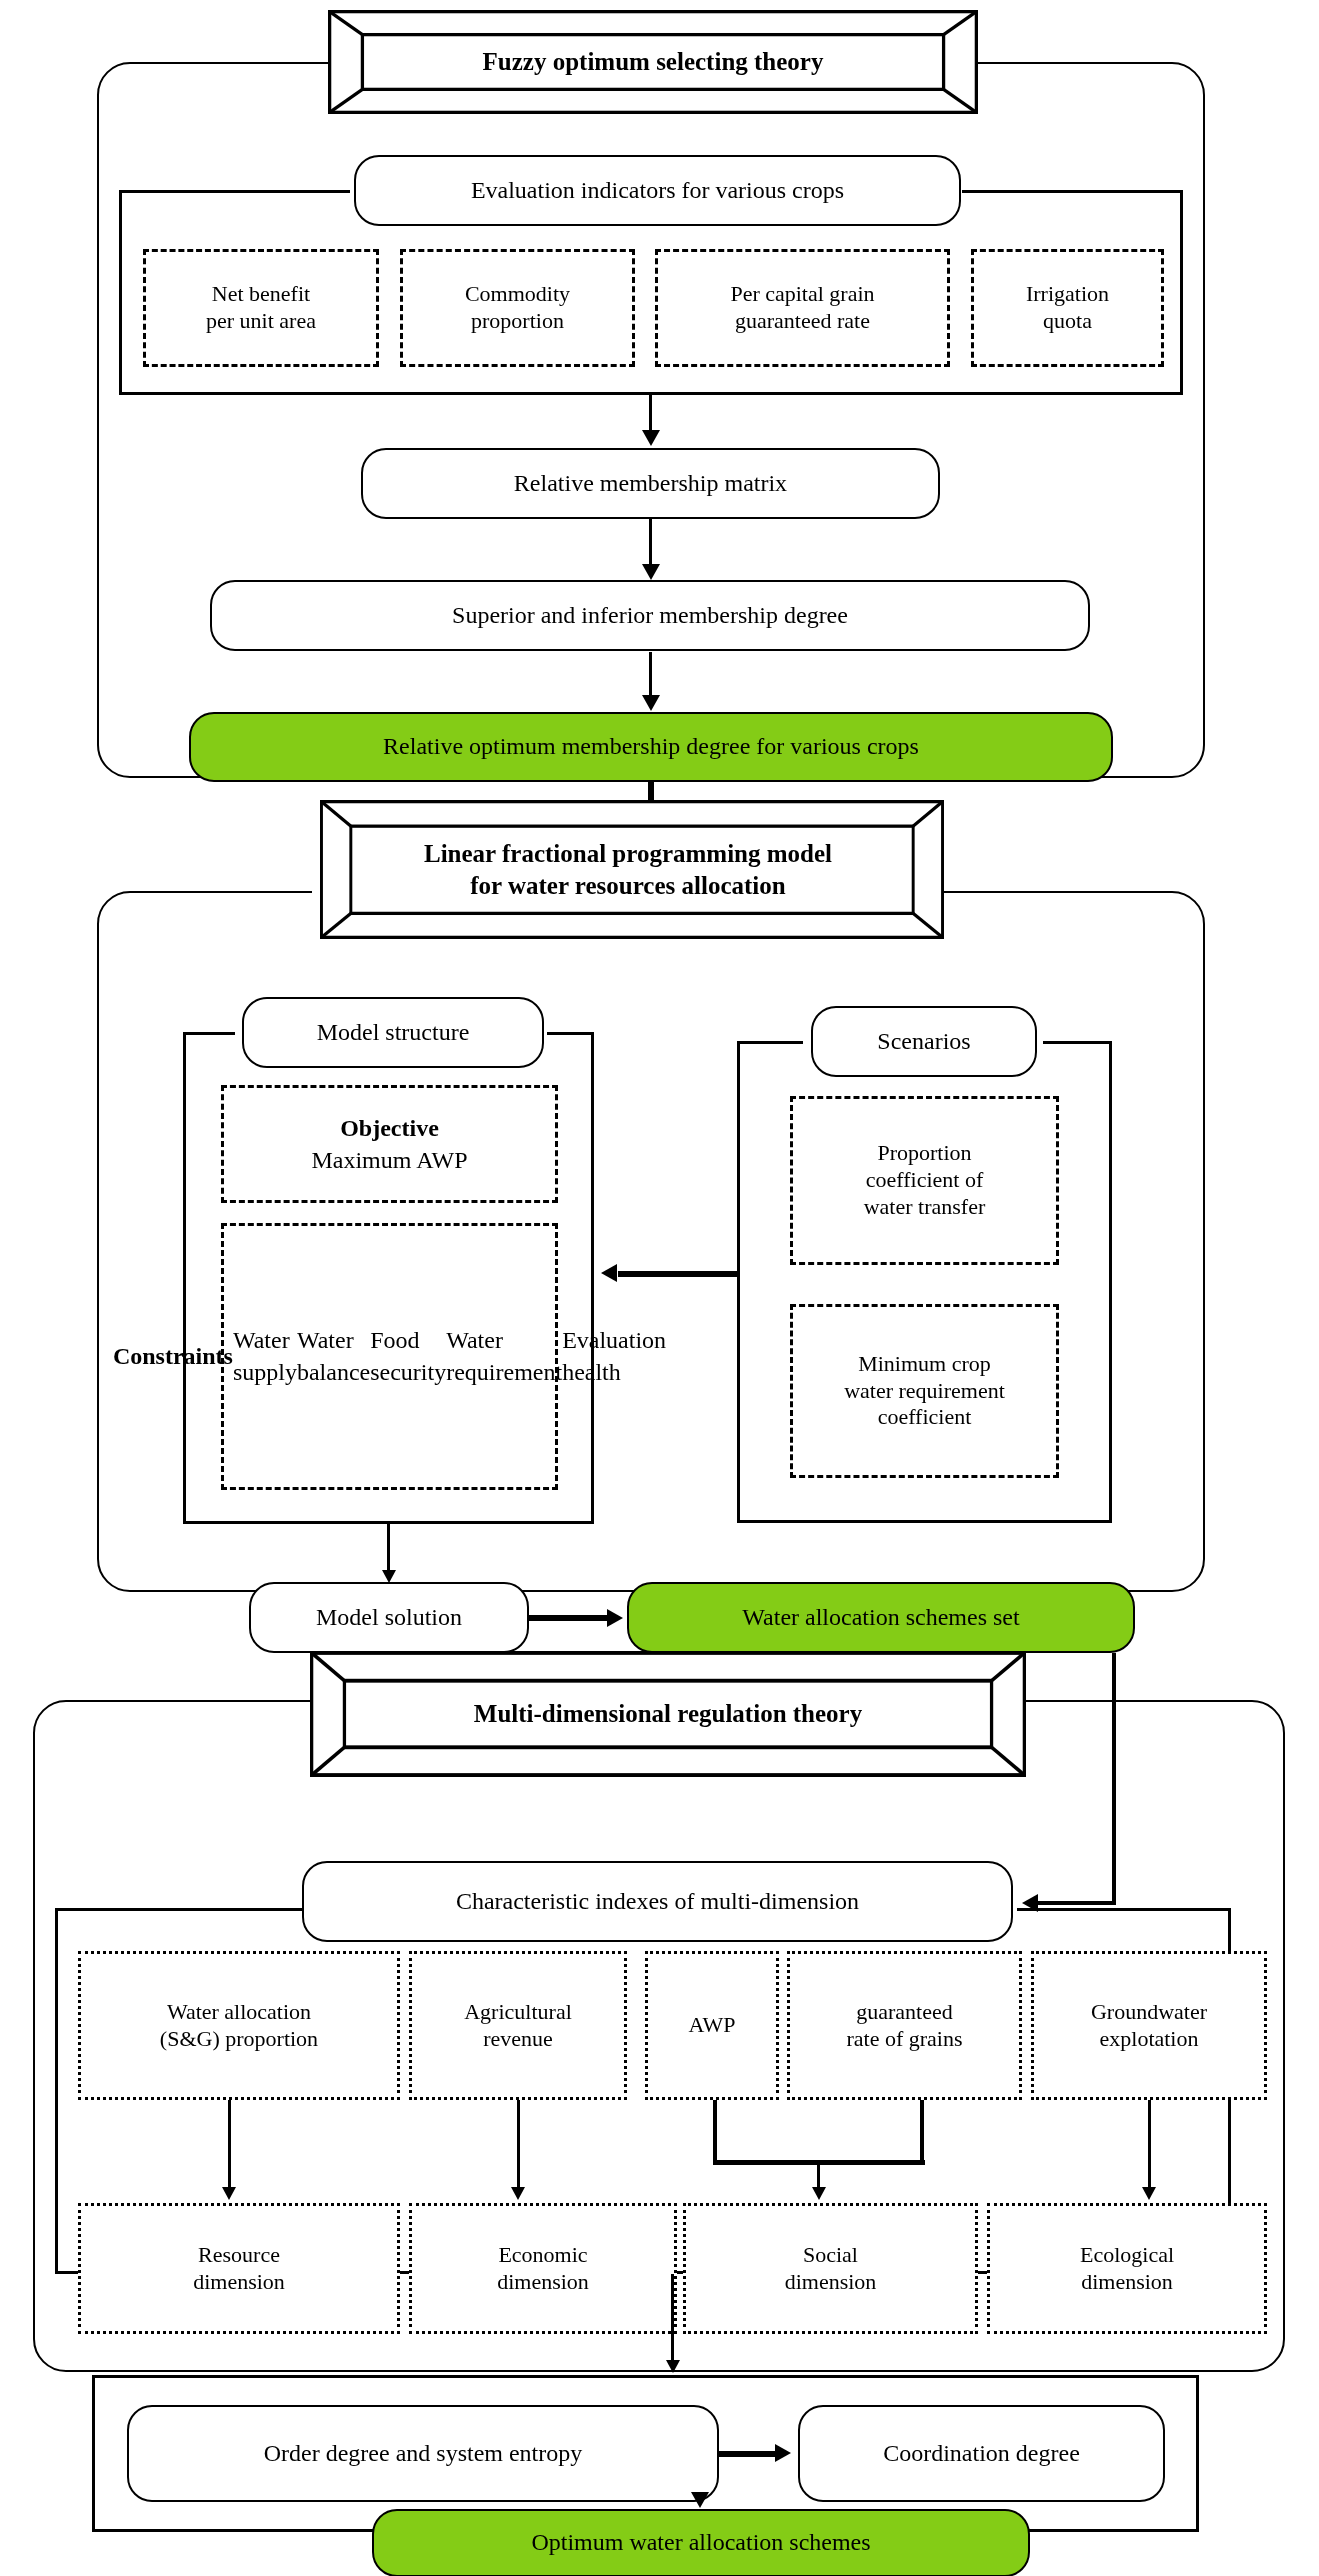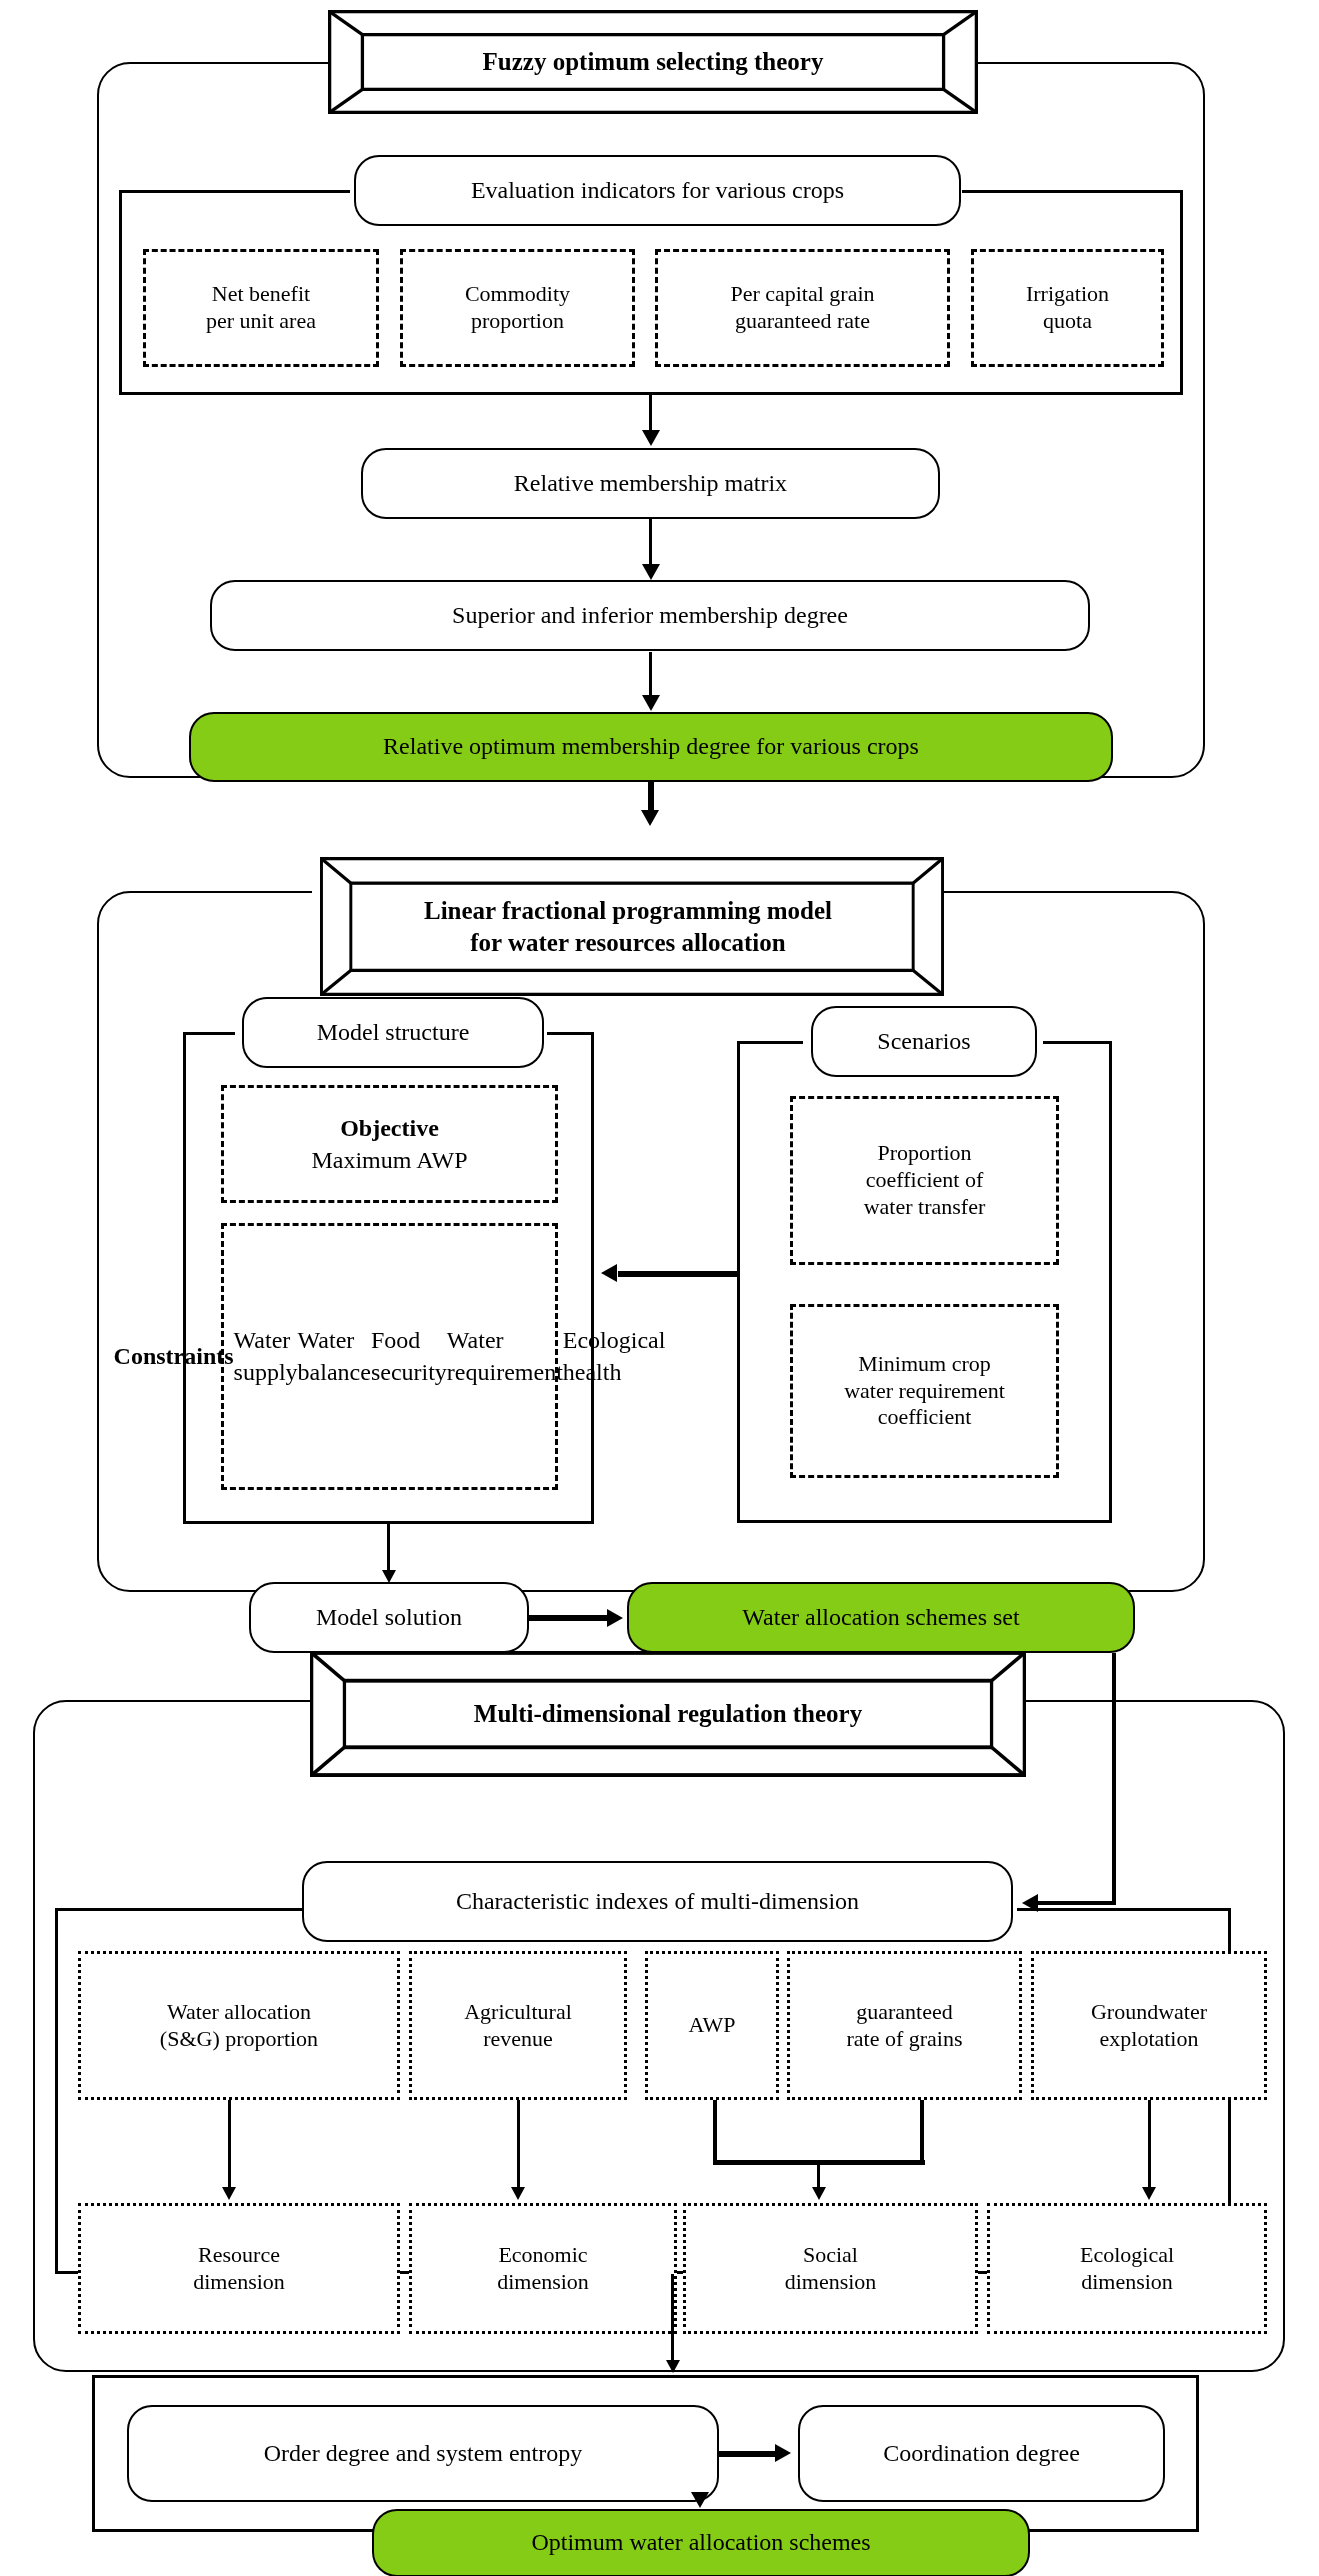--- a/index.html
+++ b/index.html
@@ -111,21 +111,21 @@
 
   <div class="abs node gray ctr f-lg" style="left:189px;top:712px;width:924px;height:70px;">
     <span>Relative optimum membership degree for various crops</span>
   </div>
 
   <div class="abs vline" style="left:648px;top:782px;width:5.5px;height:33px;"></div>
   <div class="abs arrowhead" style="left:641px;top:810px;"></div>
 
   <div class="abs phase" style="left:97px;top:891px;width:1108px;height:701px;"></div>
 
-  <div class="abs banner" style="left:312px;top:857px;width:632px;height:139px;padding-left:8px;">
+  <div class="abs banner" style="left:312px;top:800px;width:632px;height:139px;padding-left:8px;">
     <svg viewBox="0 0 1275 255" preserveAspectRatio="none">
       <rect x="3" y="3" width="1269" height="249" fill="#fff" stroke="#000" stroke-width="6"></rect>
       <rect x="63" y="48" width="1149" height="160" fill="#fff" stroke="#000" stroke-width="6"></rect>
       <line x1="3" y1="3" x2="63" y2="48" stroke="#000" stroke-width="6"></line>
       <line x1="1272" y1="3" x2="1212" y2="48" stroke="#000" stroke-width="6"></line>
       <line x1="3" y1="252" x2="63" y2="208" stroke="#000" stroke-width="6"></line>
       <line x1="1272" y1="252" x2="1212" y2="208" stroke="#000" stroke-width="6"></line>
     </svg>
     <div class="btxt f-banner" style="white-space:pre-line;">Linear fractional programming model
 for water resources allocation</div>
@@ -141,21 +141,21 @@
     <div class="bold f-lg" style="line-height:1.35;">Objective</div>
     <div class="f-lg" style="line-height:1.35;">Maximum AWP</div>
   </div>
 
   <div class="abs dash" style="left:221px;top:1223px;width:337px;height:267px;display:flex;flex-direction:row;align-items:center;justify-content:center;">
     <div class="bold f-lg" style="line-height:1.30;">Constraints</div>
     <div class="f-lg" style="line-height:1.30;">Water supply</div>
     <div class="f-lg" style="line-height:1.30;">Water balance</div>
     <div class="f-lg" style="line-height:1.30;">Food security</div>
     <div class="f-lg" style="line-height:1.30;">Water requirement</div>
-    <div class="f-lg" style="line-height:1.30;">Ecological health</div>
+    <div class="f-lg" style="line-height:1.30;">Evaluation health</div>
   </div>
 
   <div class="abs rect" style="left:737px;top:1041px;width:375px;height:482px;"></div>
   <div class="abs" style="left:803px;top:1032px;width:240px;height:18.6px;background:#fff;"></div>
   <div class="abs node ctr f-lg" style="left:811px;top:1006px;width:226px;height:71px;">
     <span>Scenarios</span>
   </div>
 
   <div class="abs dash ctr f-md" style="left:790px;top:1096px;width:269px;height:169px;white-space:pre-line;">
     <span>Proportion

